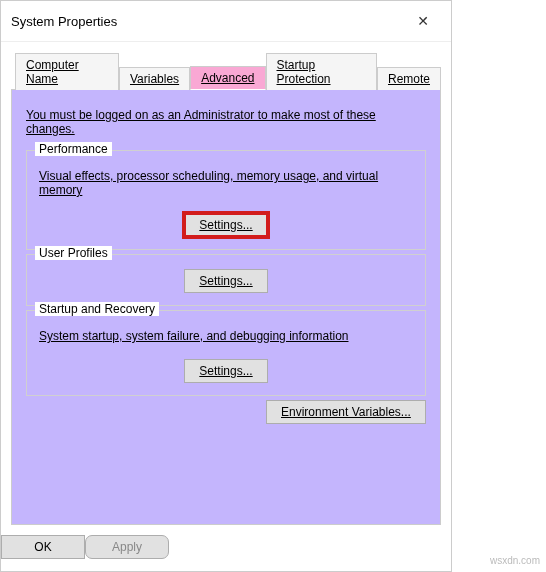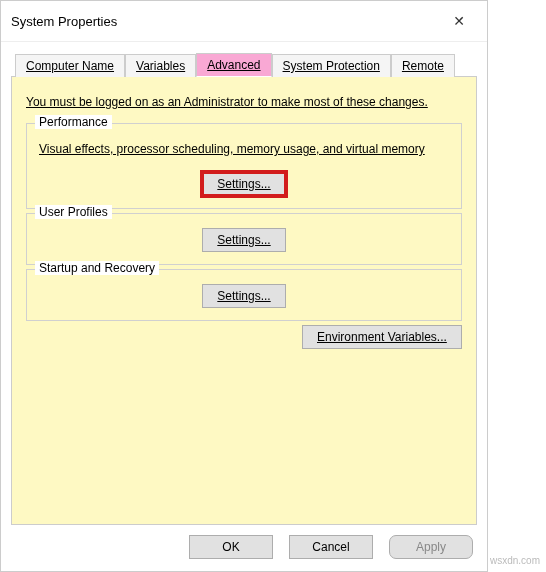--- a/index.html
+++ b/index.html
@@ -4,21 +4,21 @@
 <style>
   * { box-sizing: border-box; }
   body {
     margin: 0;
     font-family: "Segoe UI", Tahoma, sans-serif;
     font-size: 12px;
     color: #000;
     background: #fff;
   }
   .window {
-    width: 488px;
+    width: 452px;
     height: 572px;
     border: 1px solid #ccc;
     background: #fff;
     display: flex;
     flex-direction: column;
   }
   .titlebar {
     display: flex;
     align-items: center;
     justify-content: space-between;
@@ -65,21 +65,21 @@
   .tab.active {
     background: #f9a8d4;
     border-bottom: 1px solid #fff;
     top: 1px;
   }
   .tabpage {
     border: 1px solid #ccc;
     border-top: none;
     flex: 1;
     padding: 12px 14px 10px 14px;
-    background: #fef9c3;
+    background: #c4b5fd;
   }
   .intro {
     margin: 6px 0 14px 0;
   }
   .groupbox {
     border: 1px solid #d0d0d0;
     padding: 14px 10px 12px 10px;
     margin-bottom: 4px;
     position: relative;
   }
@@ -125,23 +125,22 @@
   .env-btn {
     min-width: 160px;
     padding: 4px 14px;
     border: 1px solid #adadad;
     background: #e1e1e1;
     cursor: pointer;
     font-size: 12px;
   }
   .dialog-buttons {
     display: flex;
-    justify-content: flex-end;
-    gap: 16px;
-    padding: 10px 14px 12px 8px;
+    gap: 0;
+    padding: 10px 14px 12px 0;
     border-top: none;
   }
   .dialog-buttons .btn { min-width: 84px; }
   .watermark {
     position: absolute;
     right: 6px;
     bottom: 6px;
     font-size: 10px;
     color: #bbb;
   }
@@ -161,21 +160,21 @@
     <div class="close-btn">
       <span>✕</span>
     </div>
   </div>
 
   <div class="content">
     <div class="tabs">
       <div class="tab">Computer Name</div>
       <div class="tab">Variables</div>
       <div class="tab active">Advanced</div>
-      <div class="tab">System Protection</div>
+      <div class="tab">Startup Protection</div>
       <div class="tab">Remote</div>
     </div>
 
     <div class="tabpage">
       <div class="intro">You must be logged on as an Administrator to make most of these changes.</div>
 
       <div class="groupbox">
         <div class="legend">Performance</div>
         <div class="desc">Visual effects, processor scheduling, memory usage, and virtual memory</div>
         <div class="btnrow">
@@ -185,31 +184,31 @@
 
       <div class="groupbox">
         <div class="legend">User Profiles</div>
         <div class="btnrow">
           <div class="btn">Settings...</div>
         </div>
       </div>
 
       <div class="groupbox">
         <div class="legend">Startup and Recovery</div>
+        <div class="desc">System startup, system failure, and debugging information</div>
         <div class="btnrow">
           <div class="btn">Settings...</div>
         </div>
       </div>
 
       <div class="envrow">
         <div class="env-btn">Environment Variables...</div>
       </div>
     </div>
   </div>
 
   <div class="dialog-buttons">
     <div class="btn">OK</div>
-    <div class="btn">Cancel</div>
     <div class="btn disabled">Apply</div>
   </div>
 </div>
 <div class="watermark">wsxdn.com</div>
 </div>
 
 </body></html>

